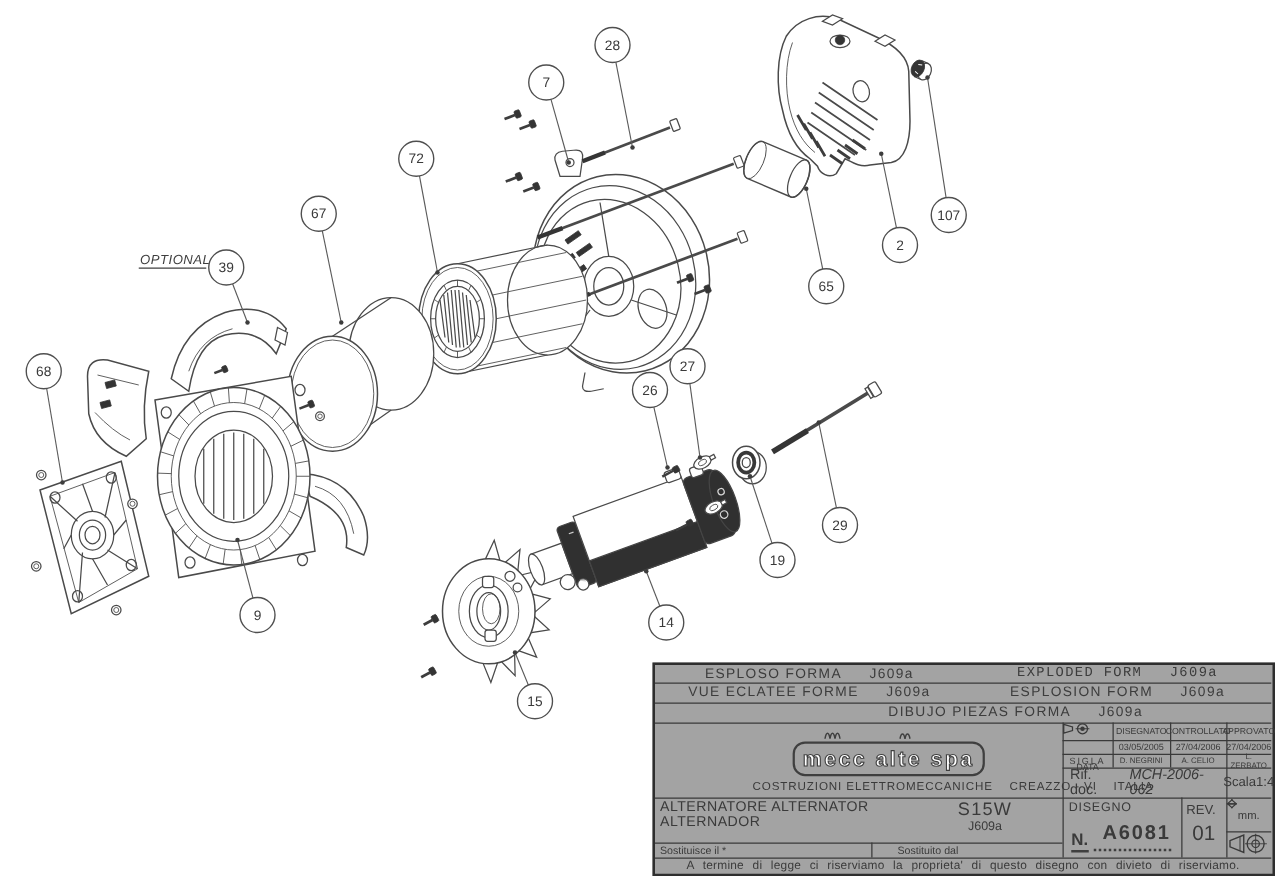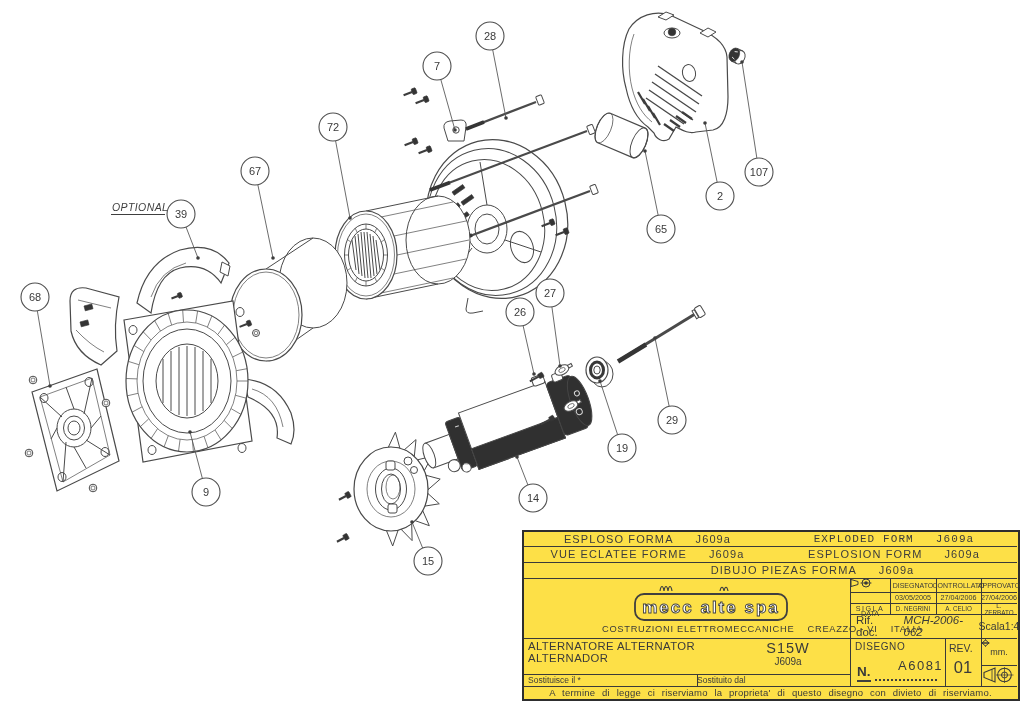--- a/index.html
+++ b/index.html
@@ -14,21 +14,21 @@
   .fd{fill:#343434;stroke:#343434;stroke-width:.6;}
   .dk{fill:#303030;stroke:#454545;stroke-width:1;}
   .thin{stroke:#4a4a4a;stroke-width:.7;fill:none;}
   .leader{stroke:#5a5a5a;stroke-width:.9;fill:none;}
   .dot{fill:#3d3d3d;}
   .balloon{fill:#fff;stroke:#4f4f4f;stroke-width:1.1;}
   .balloon-num{font:11px "Liberation Sans",sans-serif;fill:#3a3a3a;text-anchor:middle;}
   .optional-text{font:italic 10.5px "Liberation Sans",sans-serif;fill:#3f3f3f;letter-spacing:.4px;}
   
   #titleblock{position:absolute;left:522px;top:530px;width:498px;height:171px;
-    border:2.5px solid #2e2e2e;box-sizing:border-box;background:#fde047;}
+    border:2.5px solid #2e2e2e;box-sizing:border-box;background:#a3a3a3;}
   .cell{position:absolute;box-sizing:border-box;}
   .hl{position:absolute;height:1px;background:#3a3a3a;}
   .vl{position:absolute;width:1px;background:#3a3a3a;}
   .formrow{font-size:11px;letter-spacing:1.1px;color:#3c3c3c;display:flex;justify-content:center;align-items:center;}
   .formrow .code{margin-left:22px;}
   .company{font-size:9.3px;letter-spacing:.7px;white-space:nowrap;}
   .tb-tiny{font-size:7px;letter-spacing:0;}
   .names{font-size:6.3px;}
   .dates{font-size:7.2px;}
   .ctr{display:flex;align-items:center;justify-content:center;text-align:center;}
@@ -495,21 +495,21 @@
       <div>ALTERNADOR</div>
     </div>
     <div style="position:absolute;left:234px;top:2px;width:60px;text-align:center;font-size:14.5px;letter-spacing:1px;">S15W</div>
     <div style="position:absolute;left:234px;top:18px;width:60px;text-align:center;font-size:10px;">J609a</div>
   </div>
 
   <div class="cell" style="left:326px;top:106px;width:95px;height:48px;">
     <div style="position:absolute;left:5px;top:3px;font-size:10px;letter-spacing:.6px;">DISEGNO</div>
     <span style="position:absolute;left:7px;top:26px;font-size:13.5px;font-weight:bold;border-bottom:2px solid #3f3f3f;padding-bottom:1px;">N.</span>
     <div class="dotted-line" style="left:25px;top:27px;width:62px;height:14px;"></div>
-    <span style="position:absolute;left:48px;top:20px;font-size:13px;letter-spacing:1.5px;">A6081</span>
+    <span style="position:absolute;left:32px;top:20px;font-size:16px;letter-spacing:1.5px;font-weight:bold;">A6081</span>
   </div>
   <div class="cell" style="left:421px;top:106px;width:36px;height:48px;">
     <div style="position:absolute;left:4px;top:4px;font-size:10.5px;">REV.</div>
     <div style="position:absolute;left:0;top:20px;width:36px;text-align:center;font-size:16.5px;">01</div>
   </div>
 
   <div class="cell ctr" style="left:457px;top:106px;width:36px;height:27px;">
     <svg width="9" height="10">
           <path d="M8.5,5 H1.5 M5,1.5 L1,5 L5,8.5" stroke="#3a3a3a" stroke-width="1" fill="none"></path>
         </svg>
@@ -523,18 +523,18 @@
       <path d="M3,7.5 L14,3 L14,17 L3,12.5 Z" fill="none" stroke="#3a3a3a" stroke-width="1.1"></path>
       <line x1="11" y1="4.2" x2="11" y2="15.8" stroke="#3a3a3a" stroke-width=".8"></line>
       <circle cx="23.5" cy="10" r="6.8" fill="none" stroke="#3a3a3a" stroke-width="1.1"></circle>
       <circle cx="23.5" cy="10" r="3" fill="none" stroke="#3a3a3a" stroke-width="1"></circle>
       <line x1="15" y1="10" x2="32.5" y2="10" stroke="#3a3a3a" stroke-width=".7"></line>
       <line x1="23.5" y1="2" x2="23.5" y2="18" stroke="#3a3a3a" stroke-width=".7"></line>
     </svg>
   </div>
 
   <div class="cell" style="left:0;top:142px;width:173px;height:12px;font-size:8.5px;display:flex;align-items:center;padding-left:4px;">Sostituisce il *</div>
-  <div class="cell" style="left:173px;top:142px;width:153px;height:12px;font-size:8.5px;display:flex;align-items:center;padding-left:0;">Sostituito dal</div>
+  <div class="cell" style="left:173px;top:142px;width:153px;height:12px;font-size:8.5px;display:flex;align-items:center;padding-left:21px;">Sostituito dal</div>
 
   <div class="cell ctr" style="left:0;top:154px;width:493px;height:12px;font-size:9.5px;word-spacing:4px;letter-spacing:.2px;white-space:nowrap;">A termine di legge ci riserviamo la proprieta' di questo disegno con divieto di riserviamo.</div>
 </div>
 
 </div>
 
 </body></html>

